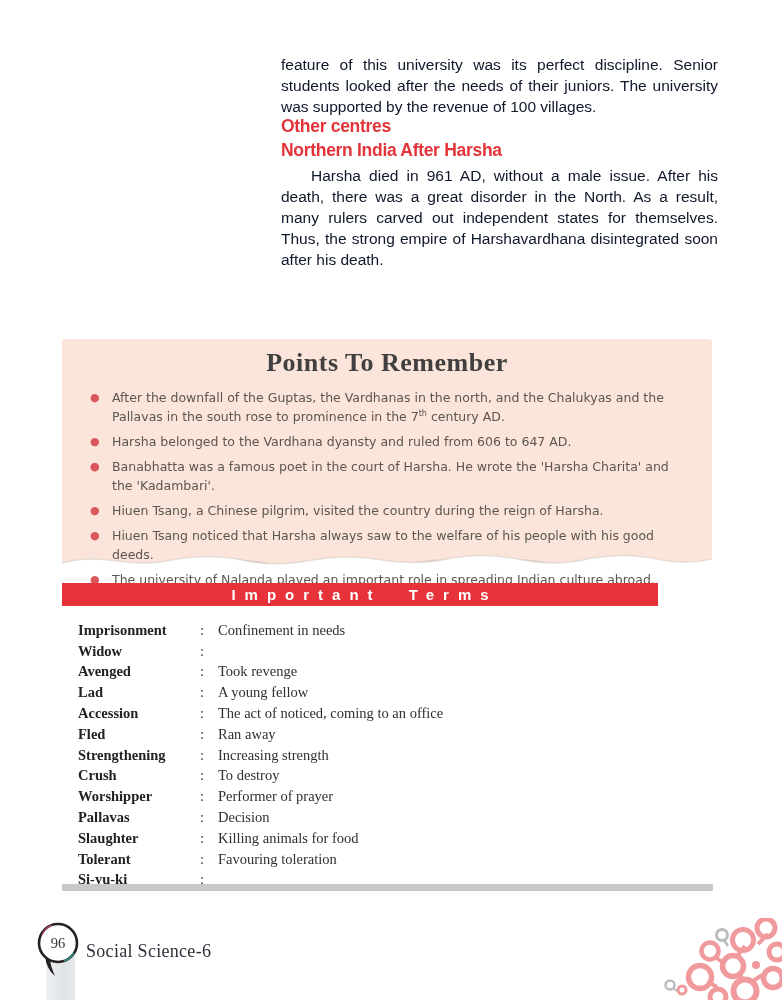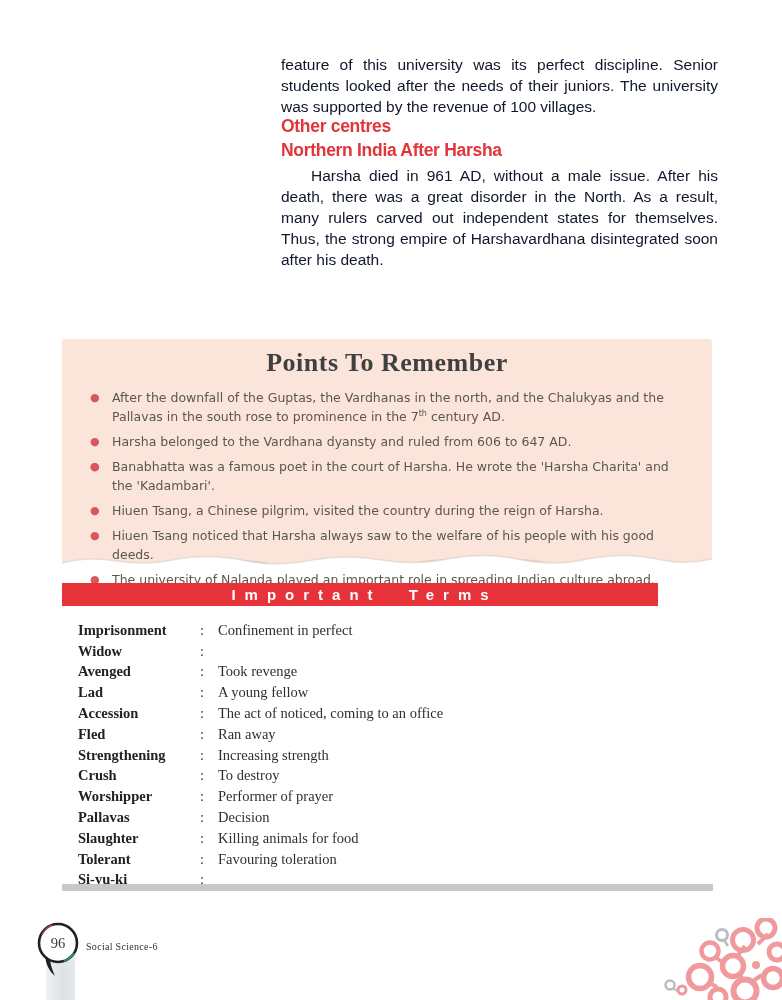--- a/index.html
+++ b/index.html
@@ -70,21 +70,21 @@
     background:#c8c8c8; border-radius:1px;
   }
   .ribbon {
     position:absolute; left:46px; top:952px; width:29px; height:48px;
     background:linear-gradient(90deg,#eef1f3 0%,#dde2e5 60%,#e7eaec 100%);
     border-radius:4px 4px 0 0;
   }
   .page-badge { position:absolute; left:34px; top:919px; width:50px; height:62px; }
   .book-title {
     position:absolute; left:86px; top:941px;
-    font-family:"Liberation Serif", serif; font-size:10px; color:#2e2e3a;
+    font-family:"Liberation Serif", serif; font-size:18px; color:#2e2e3a;
     letter-spacing:0.3px;
   }
   .corner-deco { position:absolute; right:0; bottom:0; width:132px; height:82px; }
 </style>
 </head>
 <body>
 
 <div class="main-col">
   <p class="body-para">feature of this university was its perfect discipline. Senior students looked after the needs of their juniors. The university was supported by the revenue of 100 villages.</p>
   <h2 class="red-heading">Other centres</h2>
@@ -128,21 +128,21 @@
 </div>
 
 <div class="terms-banner">
   <span>Important Terms</span>
 </div>
 
 <div class="terms-list">
   <div class="term-row">
       <span class="term">Imprisonment</span>
       <span class="colon">:</span>
-      <span class="def">Confinement in perfect</span>
+      <span class="def">Confinement in needs</span>
     </div>
   <div class="term-row">
       <span class="term">Widow</span>
       <span class="colon">:</span>
     </div>
   <div class="term-row">
       <span class="term">Avenged</span>
       <span class="colon">:</span>
       <span class="def">Took revenge</span>
     </div>

